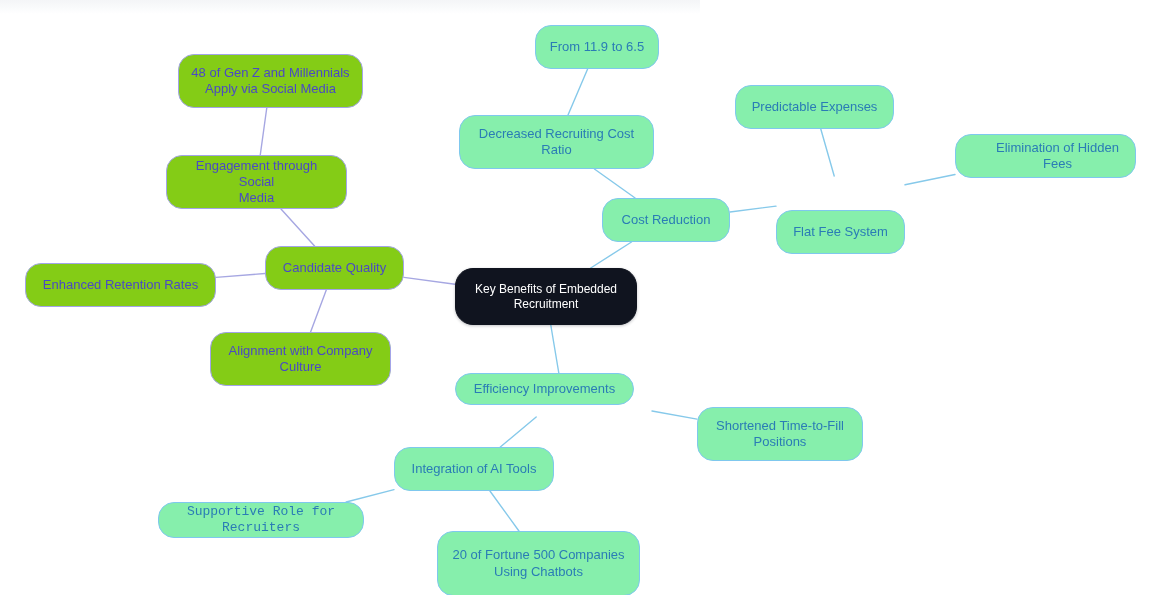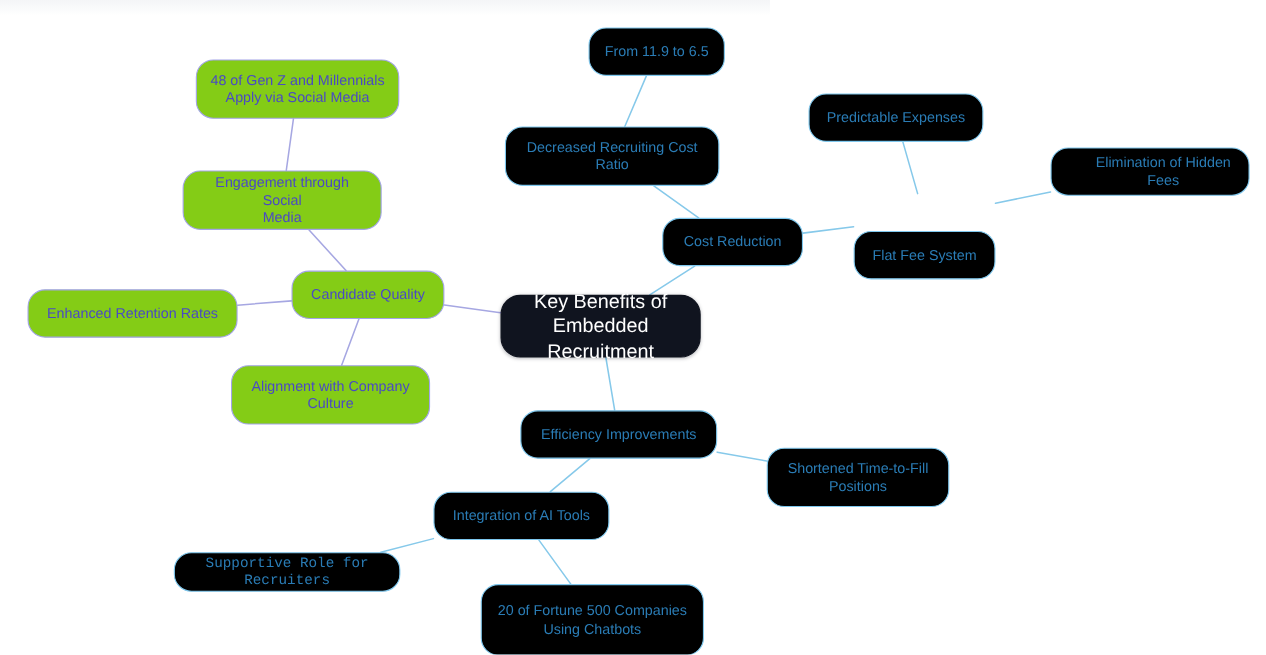--- a/index.html
+++ b/index.html
@@ -45,26 +45,26 @@
     border-radius: 16px;
     border: 1px solid transparent;
     line-height: 1.25;
     white-space: pre-line;
     padding: 4px 10px;
   }
   .node.root {
     background: #10141f;
     border-color: #10141f;
     color: #ffffff;
-    font-size: 18px;
+    font-size: 12px;
     border-radius: 18px;
     box-shadow: 0 1px 3px rgba(16,20,31,0.25);
   }
   .node.blue {
-    background: #000000;
+    background: #86efac;
     border-color: #7fc8ee;
     color: #2a7cb5;
     font-size: 13px;
   }
   .node.purple {
     background: #84cc16;
     border-color: #a3a4e8;
     color: #4a4ac4;
     font-size: 13px;
   }
@@ -95,21 +95,21 @@
   <div id="nodes">
       <div class="node root" style="left: 455px; top: 268px; width: 182px; height: 57px;">Key Benefits of Embedded
 Recruitment</div>
       <div class="node blue" style="left: 602px; top: 198px; width: 128px; height: 44px;">Cost Reduction</div>
       <div class="node blue" style="left: 459px; top: 115px; width: 195px; height: 54px;">Decreased Recruiting Cost
 Ratio</div>
       <div class="node blue" style="left: 535px; top: 25px; width: 124px; height: 44px;">From 11.9 to 6.5</div>
       <div class="node blue" style="left: 776px; top: 176px; width: 129px; height: 44px; margin-top: 34px;">Flat Fee System</div>
       <div class="node blue" style="left: 735px; top: 85px; width: 159px; height: 44px;">Predictable Expenses</div>
       <div class="node blue" style="left: 955px; top: 134px; width: 181px; height: 44px; padding-left: 34px;">Elimination of Hidden Fees</div>
-      <div class="node blue" style="left: 473px; top: 373px; width: 179px; height: 44px;">Efficiency Improvements</div>
+      <div class="node blue" style="left: 455px; top: 373px; width: 179px; height: 32px;">Efficiency Improvements</div>
       <div class="node blue" style="left: 697px; top: 407px; width: 166px; height: 54px;">Shortened Time-to-Fill
 Positions</div>
       <div class="node blue" style="left: 394px; top: 447px; width: 160px; height: 44px;">Integration of AI Tools</div>
       <div class="node blue" style="left: 158px; top: 502px; width: 206px; height: 36px; font-family: Liberation Mono, monospace;">Supportive Role for Recruiters</div>
       <div class="node blue" style="left: 437px; top: 531px; width: 203px; height: 65px;">20 of Fortune 500 Companies
 Using Chatbots</div>
       <div class="node purple" style="left: 265px; top: 246px; width: 139px; height: 44px;">Candidate Quality</div>
       <div class="node purple" style="left: 166px; top: 155px; width: 181px; height: 54px;">Engagement through Social
 Media</div>
       <div class="node purple" style="left: 178px; top: 54px; width: 185px; height: 54px;">48 of Gen Z and Millennials

